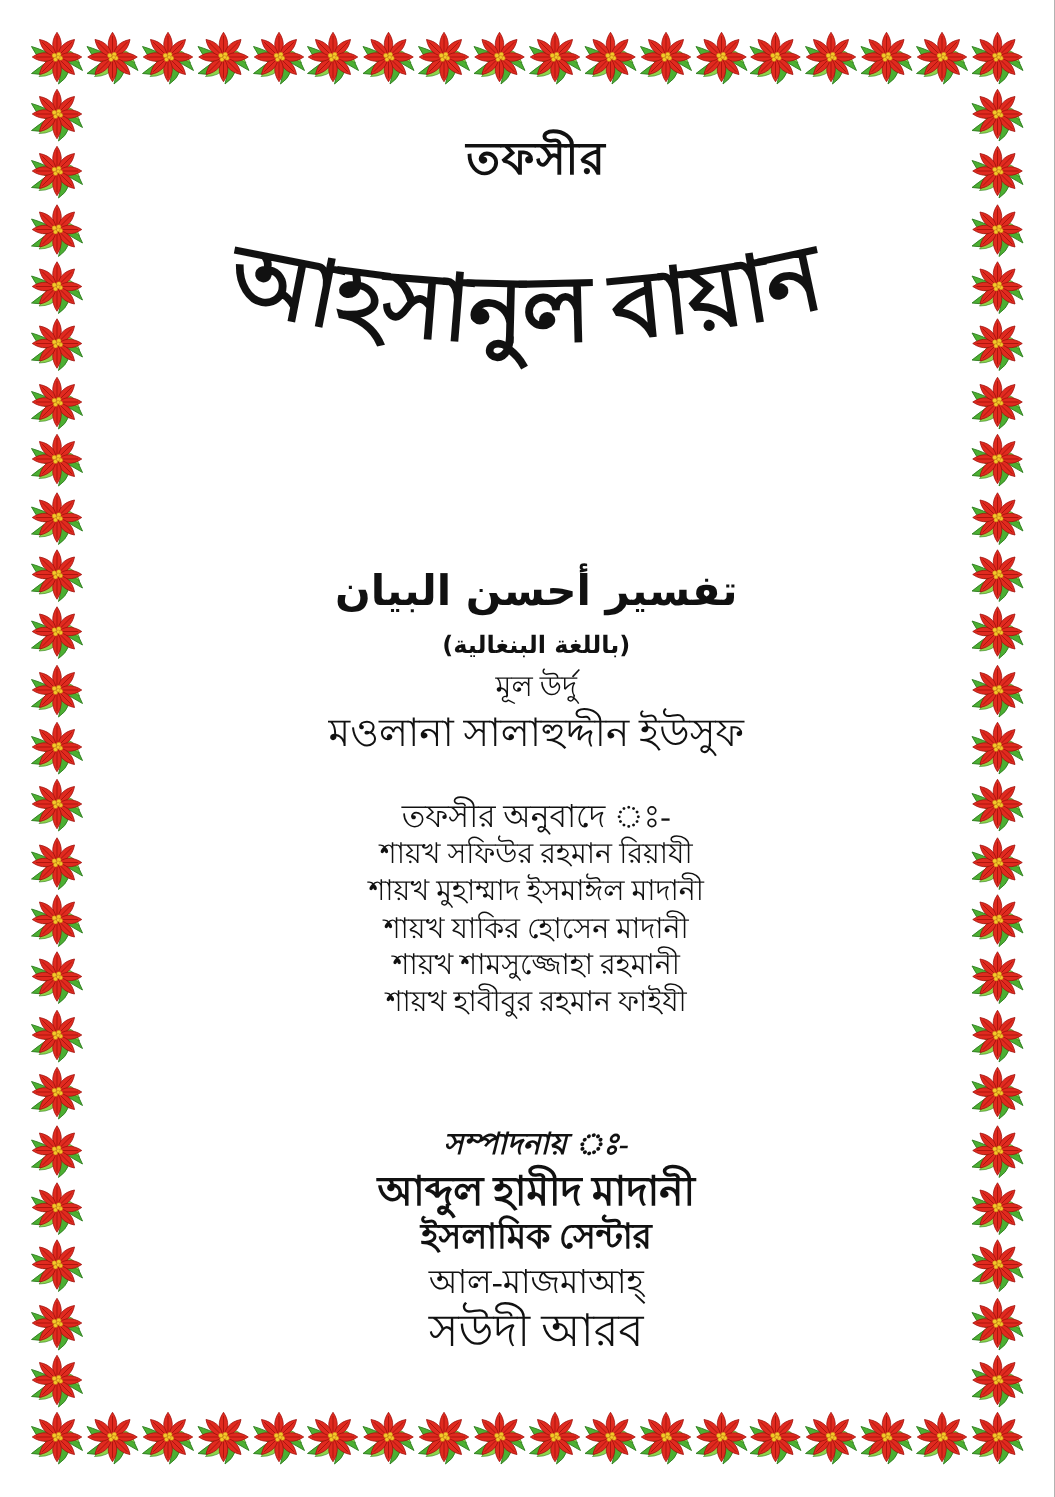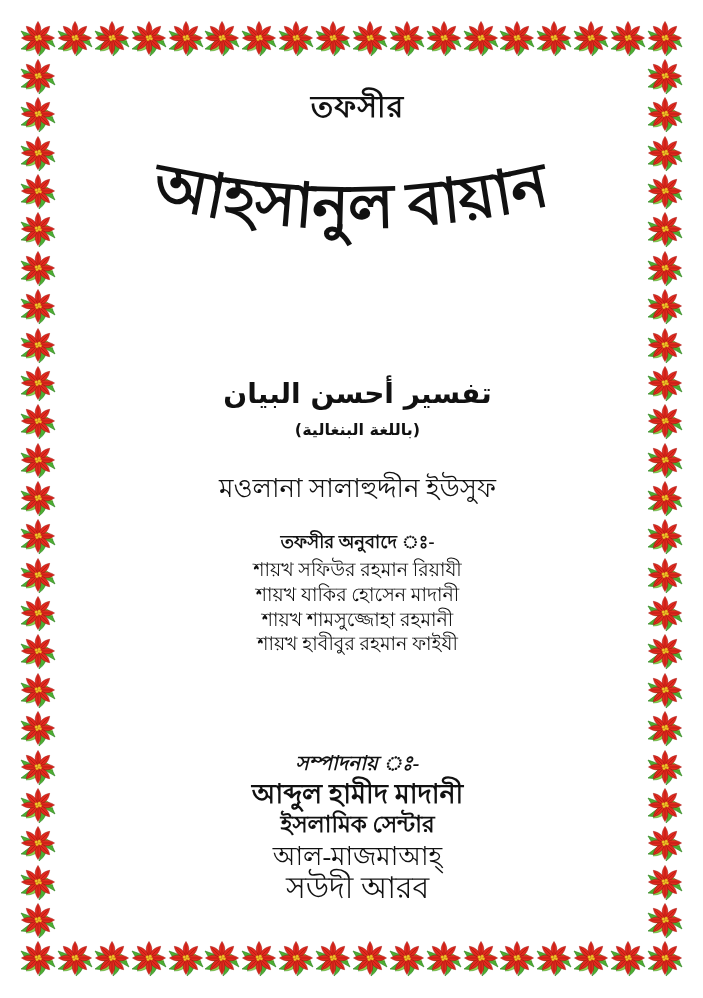--- a/index.html
+++ b/index.html
@@ -32,27 +32,27 @@
   .cdot{fill:var(--center-dot);stroke:var(--center-dot-edge);stroke-width:.35;}
 
   .block{position:absolute;left:72px;right:60px;text-align:center;line-height:1.25;}
   .kicker{top:88px;font-size:30px;font-weight:bold;letter-spacing:1px;}
   .title-arc{position:absolute;top:148px;left:71px;width:560px;height:130px;}
   .title-arc text{font-family:"Liberation Serif","DejaVu Serif",serif;font-weight:bold;fill:var(--ink);}
   .arabic-title{top:376px;font-size:28px;font-weight:bold;direction:rtl;font-family:"DejaVu Sans",sans-serif;}
   .arabic-sub{top:420px;font-size:16px;font-weight:bold;direction:rtl;font-family:"DejaVu Sans",sans-serif;}
   .lang-label{top:447px;font-size:19px;}
   .author{top:473px;font-size:26px;}
-  .tr-heading{top:531px;font-size:18px;font-weight:bold;text-align:center;}
+  .tr-heading{top:531px;font-size:21px;font-weight:normal;text-align:center;}
   .tr-list{top:558px;font-size:19px;}
   .tr-list .tr-name{line-height:24.8px;}
   .ed-heading{top:751px;font-size:20px;font-weight:bold;font-style:italic;}
   .editor{top:778px;font-size:27px;font-weight:bold;}
   .publisher{top:811px;font-size:23px;font-weight:bold;}
-  .pub-city{top:841px;font-size:26px;}
+  .pub-city{top:841px;font-size:22px;}
   .pub-country{top:869px;font-size:30px;}
 </style>
 </head>
 <body>
 
 <svg width="0" height="0" style="position:absolute" aria-hidden="true">
   <defs>
     <g id="poinsettia">
 
       <path class="leafpart" d="M20 20 Q11 24 3 31 Q14 33 19 26 Z"></path>
@@ -343,25 +343,27 @@
 
   <svg class="title-arc" viewBox="0 0 600 130">
     <path id="arcPath" d="M 8,34 Q 300,128 592,34" fill="none"></path>
     <text font-size="66" text-anchor="middle">
       <textPath href="#arcPath" startOffset="50%">আহসানুল বায়ান</textPath>
     </text>
   </svg>
 
   <div class="block arabic-title">تفسير أحسن البيان</div>
   <div class="block arabic-sub">(باللغة البنغالية)</div>
+  <div class="block lang-label">মূল উর্দু</div>
   <div class="block author">মওলানা সালাহুদ্দীন ইউসুফ</div>
 
   <div class="block tr-heading">তফসীর অনুবাদে ঃ-</div>
   <div class="block tr-list">
       <div class="tr-name">শায়খ সফিউর রহমান রিয়াযী</div>
+      <div class="tr-name">শায়খ মুহাম্মাদ ইসমাঈল মাদানী</div>
       <div class="tr-name">শায়খ যাকির হোসেন মাদানী</div>
       <div class="tr-name">শায়খ শামসুজ্জোহা রহমানী</div>
       <div class="tr-name">শায়খ হাবীবুর রহমান ফাইযী</div>
     </div>
 
   <div class="block editor">আব্দুল হামীদ মাদানী</div>
   <div class="block ed-heading">সম্পাদনায় ঃ-</div>
   <div class="block publisher">ইসলামিক সেন্টার</div>
   <div class="block pub-city">আল-মাজমাআহ্</div>
   <div class="block pub-country">সউদী আরব</div>

